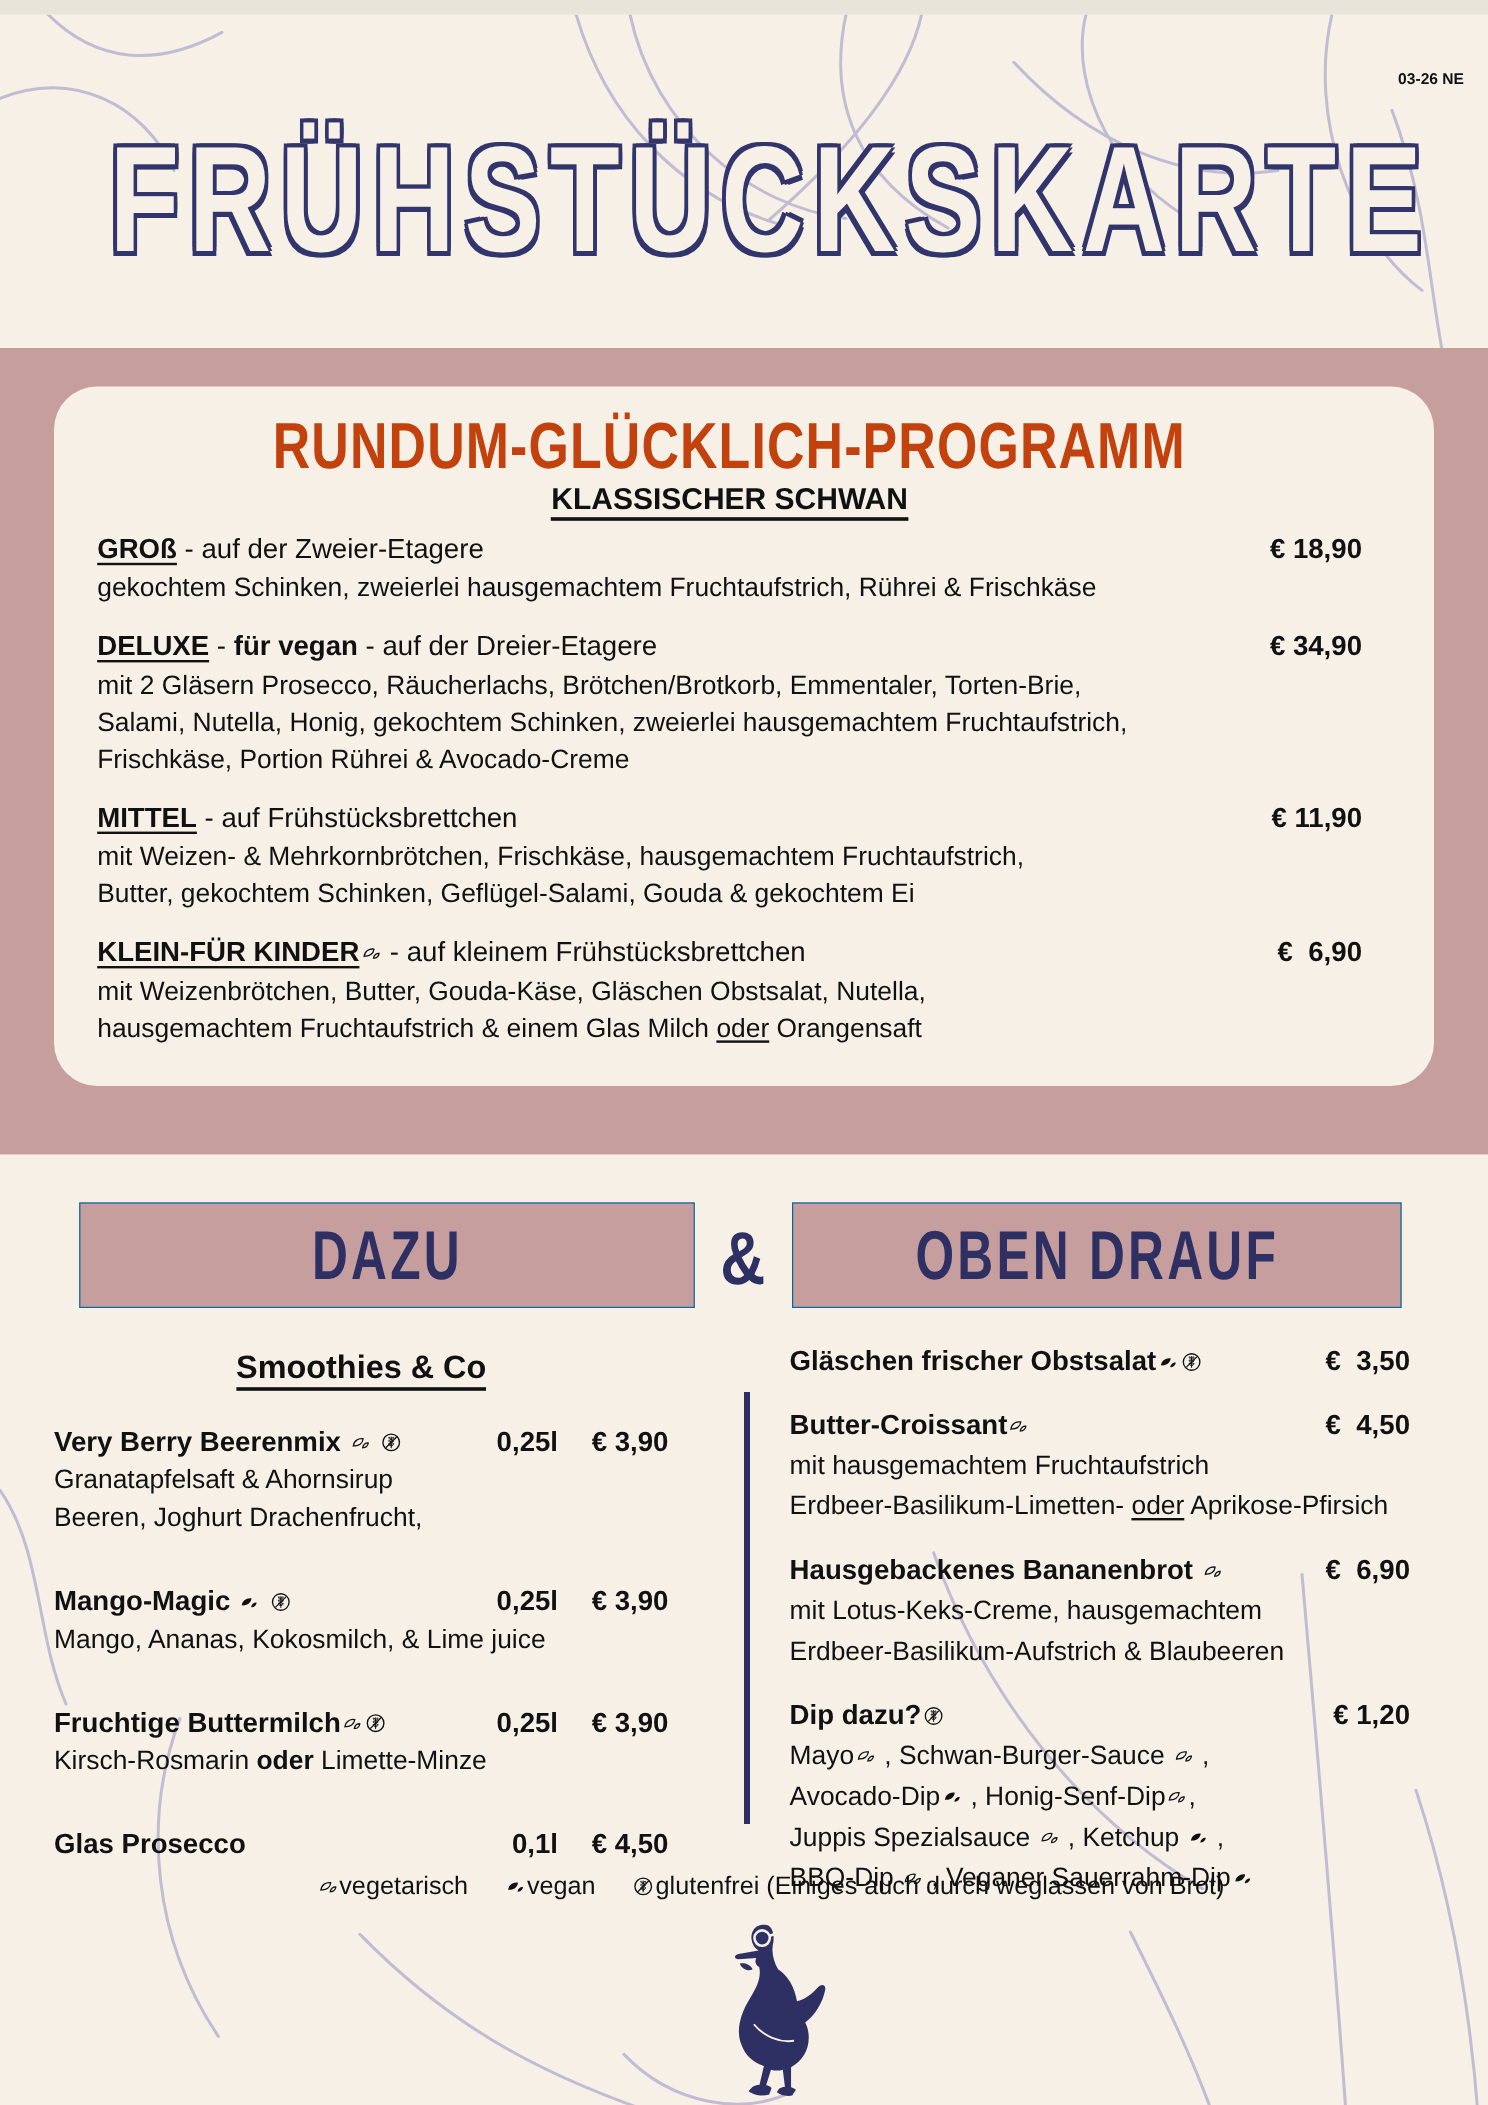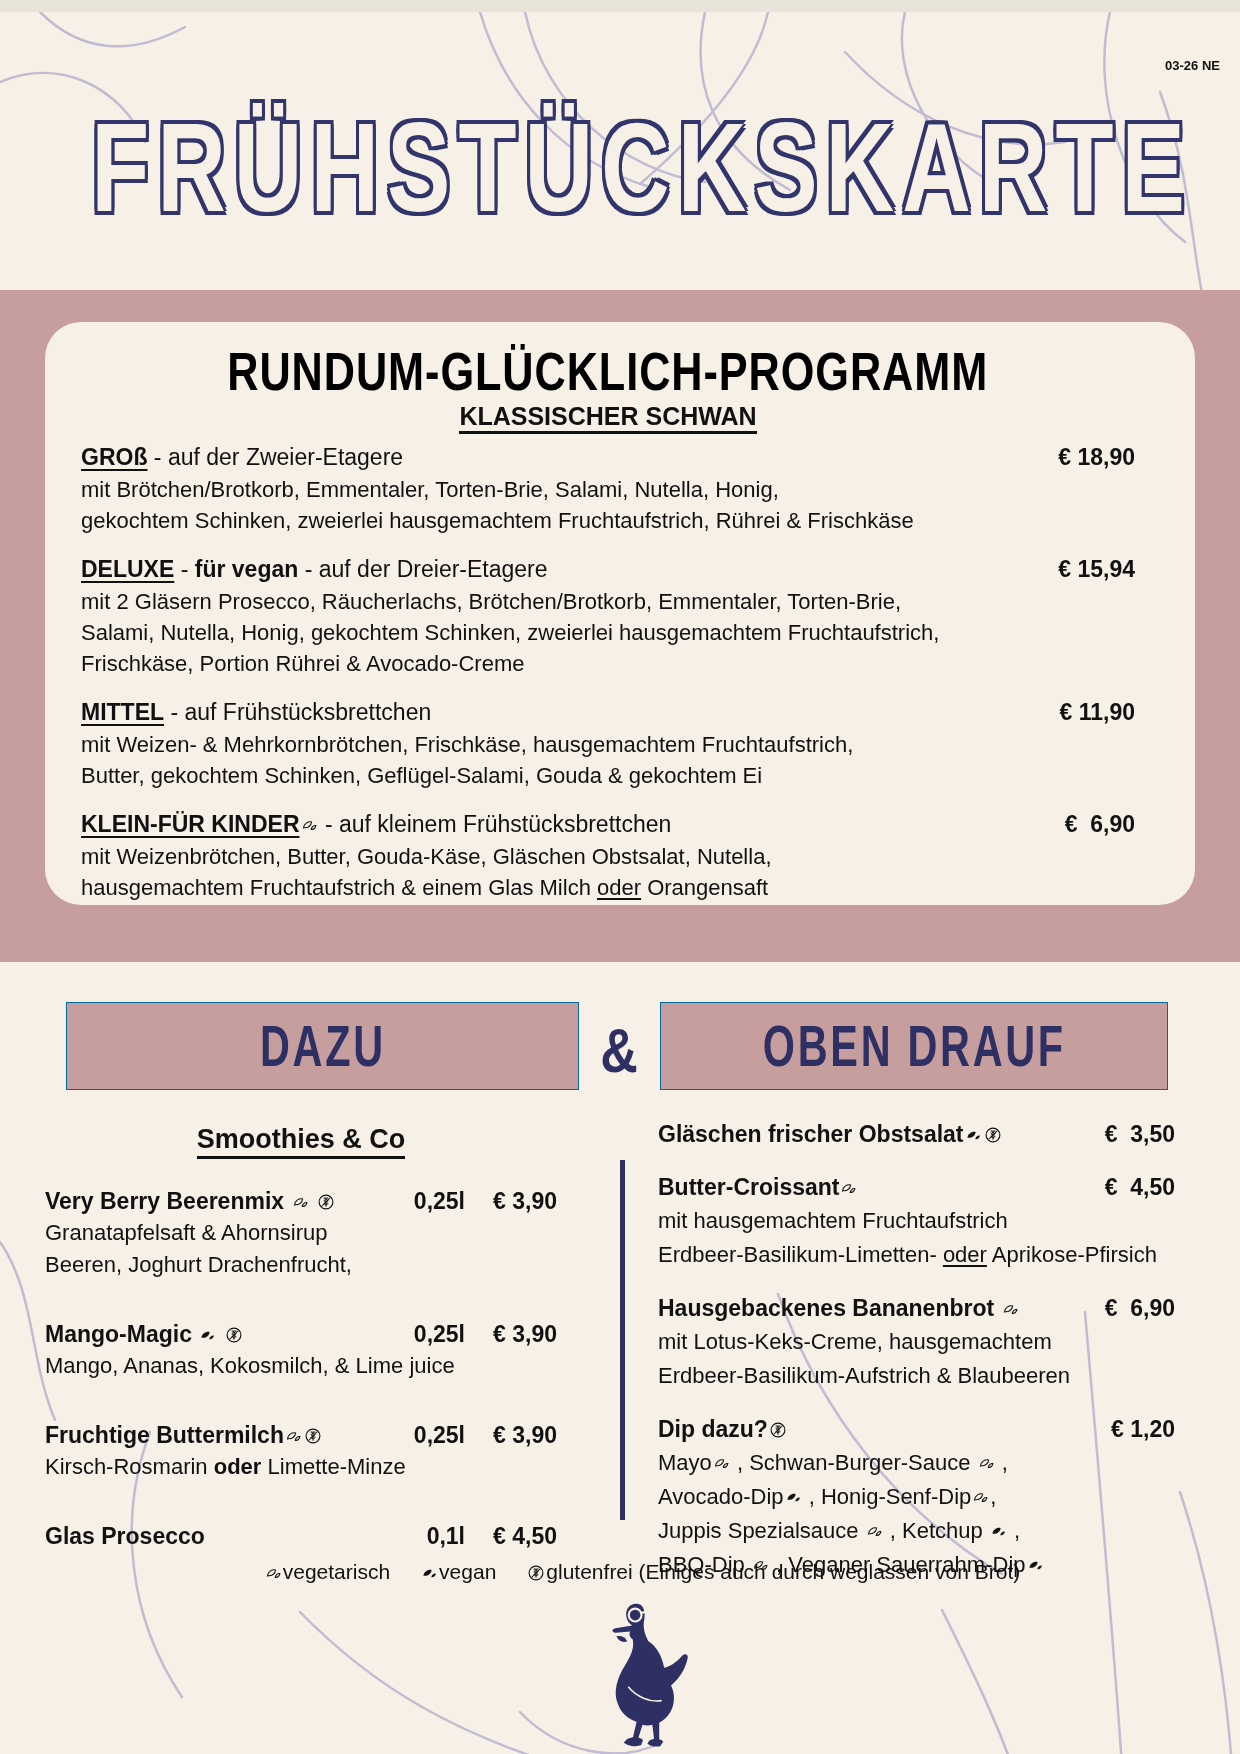--- a/index.html
+++ b/index.html
@@ -12,21 +12,21 @@
   .main-title{position:absolute;top:84px;left:0;width:100%;text-align:center;margin:0;z-index:2;
     font-size:95px;font-weight:700;letter-spacing:8px;color:#f6f0e7;white-space:nowrap;
     transform:scaleY(1.32);transform-origin:top center;
     text-shadow:-3px -3px 0 #32356b,3px -3px 0 #32356b,-3px 3px 0 #32356b,3px 3px 0 #32356b,
                 -3px 0 0 #32356b,3px 0 0 #32356b,0 -3px 0 #32356b,0 3px 0 #32356b;}
 
   .pink-band{position:absolute;left:0;top:278px;width:100%;height:672px;background:#c79e9e;z-index:1;}
 
   .card{position:absolute;left:45px;top:310px;width:1150px;height:583px;background:#f6f0e7;border-radius:36px;
     z-index:2;box-sizing:border-box;padding:16px 60px 20px 36px;}
-  .prog-h{margin:6px 0 4px 0;text-align:center;color:#000000;font-size:46px;font-weight:700;letter-spacing:1px;}
+  .prog-h{margin:6px 0 4px 0;text-align:center;color:#c2410c;font-size:46px;font-weight:700;letter-spacing:1px;}
   .prog-h > span{display:inline-block;transform:scale(0.94,1.18);white-space:nowrap;}
   .prog-sub{margin:2px 0 10px 0;text-align:center;font-size:25px;font-weight:700;color:#111;}
   .prog-sub > span{border-bottom:3px solid #111;padding-bottom:1px;}
   .prog-item{margin-bottom:17px;}
   .prog-name-row{display:flex;justify-content:space-between;align-items:baseline;font-size:23px;line-height:33px;}
   .prog-name{white-space:nowrap;}
   .price{font-weight:700;white-space:pre;font-size:23px;}
   .prog-desc{font-size:22px;line-height:31px;white-space:nowrap;}
 
   .bu{font-weight:700;text-decoration:underline;text-decoration-thickness:2px;text-underline-offset:4px;}
@@ -108,27 +108,26 @@
 
   <section class="card">
     <h2 class="prog-h"><span>RUNDUM-GLÜCKLICH-PROGRAMM</span></h2>
     <h3 class="prog-sub"><span>KLASSISCHER SCHWAN</span></h3>
     <div class="prog-items">
         <div class="prog-item">
           <div class="prog-name-row">
             <span class="prog-name"><span class="bu">GROß</span> - auf der Zweier-Etagere</span>
             <span class="price">€ 18,90</span>
           </div>
-          <div class="prog-desc">mit Brötchen/Brotkorb, Emmentaler, Torten-Brie, Salami, Nutella, Honig,</div>
           <div class="prog-desc">gekochtem Schinken, zweierlei hausgemachtem Fruchtaufstrich, Rührei &amp; Frischkäse</div>
         </div>
         <div class="prog-item">
           <div class="prog-name-row">
             <span class="prog-name"><span class="bu">DELUXE</span> - <b>für vegan</b> - auf der Dreier-Etagere</span>
-            <span class="price">€ 15,94</span>
+            <span class="price">€ 34,90</span>
           </div>
           <div class="prog-desc">mit 2 Gläsern Prosecco, Räucherlachs, Brötchen/Brotkorb, Emmentaler, Torten-Brie,</div>
           <div class="prog-desc">Salami, Nutella, Honig, gekochtem Schinken, zweierlei hausgemachtem Fruchtaufstrich,</div>
           <div class="prog-desc">Frischkäse, Portion Rührei &amp; Avocado-Creme</div>
         </div>
         <div class="prog-item">
           <div class="prog-name-row">
             <span class="prog-name"><span class="bu">MITTEL</span> - auf Frühstücksbrettchen</span>
             <span class="price">€ 11,90</span>
           </div>

